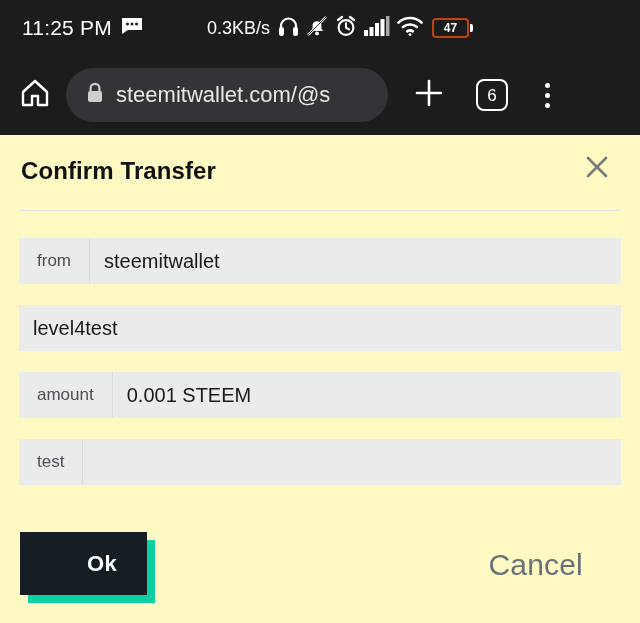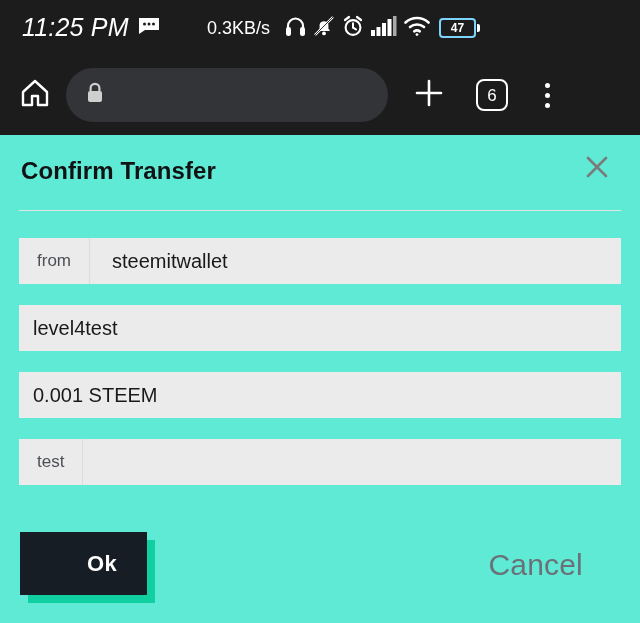--- a/index.html
+++ b/index.html
@@ -21,49 +21,48 @@
     align-items: center;
     color: #ffffff;
   }
   #status-left {
     display: flex;
     align-items: center;
     gap: 9px;
     margin-left: 22px;
   }
   #status-clock {
-    font-size: 25px;
+    font-size: 21px;
     font-weight: 400;
     letter-spacing: 0.2px;
     line-height: 1;
-    font-style: italic;
   }
   .sb-icon { display: block; }
   #status-right {
     position: absolute;
     left: 207px;
     display: flex;
     align-items: center;
     gap: 7px;
   }
   #net-speed {
     font-size: 18px;
     font-weight: 400;
     line-height: 1;
-    margin-right: 8px;
+    margin-right: 1px;
   }
   #battery-wrap {
     position: relative;
     display: flex;
     align-items: center;
     margin-left: 2px;
   }
   #battery-shell {
     width: 37px; height: 20px;
-    border: 2px solid #7dd3fc;
+    border: 2px solid #c2410c;
     border-radius: 4px;
     display: flex;
     align-items: center;
     justify-content: center;
   }
   #battery-level {
     font-size: 12px;
     font-weight: 700;
     color: #ffffff;
     line-height: 1;
@@ -144,21 +143,21 @@
     width: 5px; height: 5px;
     border-radius: 50%;
     background: #ffffff;
   }
 
   
   #dialog {
     position: absolute;
     top: 135px; left: 0;
     width: 640px; height: 488px;
-    background: #5eead4;
+    background: #fef9c3;
   }
   #dialog-header {
     position: relative;
     height: 75px;
   }
   #dialog-title {
     position: absolute;
     left: 21px; top: 22px;
     font-size: 24px;
     font-weight: 700;
@@ -184,21 +183,20 @@
     position: absolute;
     top: 103px; left: 19px;
     width: 602px;
   }
   .field-row {
     display: flex;
     align-items: stretch;
     height: 46px;
     margin-bottom: 21px;
     background: #ebebeb;
-    gap: 8px;
   }
   .field-label {
     background: #ebebeb;
     border-right: 1px solid #dcdcdc;
     display: flex;
     align-items: center;
     justify-content: center;
     padding: 0 18px;
     font-size: 17px;
     color: #4c4f55;
@@ -344,20 +342,21 @@
     </span>
   </div>
 
   <div id="omnibox">
     <span id="lock-icon">
       <svg width="18" height="22" viewBox="0 0 18 22">
         <path d="M4.6 9V6.2a4.4 4.4 0 0 1 8.8 0V9" fill="none" stroke="#cfcfcf" stroke-width="2.2"></path>
         <rect x="2" y="9" width="14" height="11" rx="2" fill="#cfcfcf"></rect>
       </svg>
     </span>
+    <span id="omnibox-url">steemitwallet.com/@s</span>
   </div>
 
   <div id="new-tab-button">
     <span>
       <svg width="32" height="32" viewBox="0 0 32 32">
         <line x1="16" y1="4" x2="16" y2="28" stroke="#ffffff" stroke-width="2.6" stroke-linecap="round"></line>
         <line x1="4" y1="16" x2="28" y2="16" stroke="#ffffff" stroke-width="2.6" stroke-linecap="round"></line>
       </svg>
     </span>
   </div>
@@ -393,20 +392,21 @@
     <div class="field-row">
       <div class="field-label">from</div>
       <div class="field-value">steemitwallet</div>
     </div>
 
     <div class="field-row">
       <div class="field-value">level4test</div>
     </div>
 
     <div class="field-row">
+      <div class="field-label">amount</div>
       <div class="field-value">0.001 STEEM</div>
     </div>
 
     <div class="field-row">
       <div class="field-label">test</div>
     </div>
 
   </div>
 
   <div id="footer">

